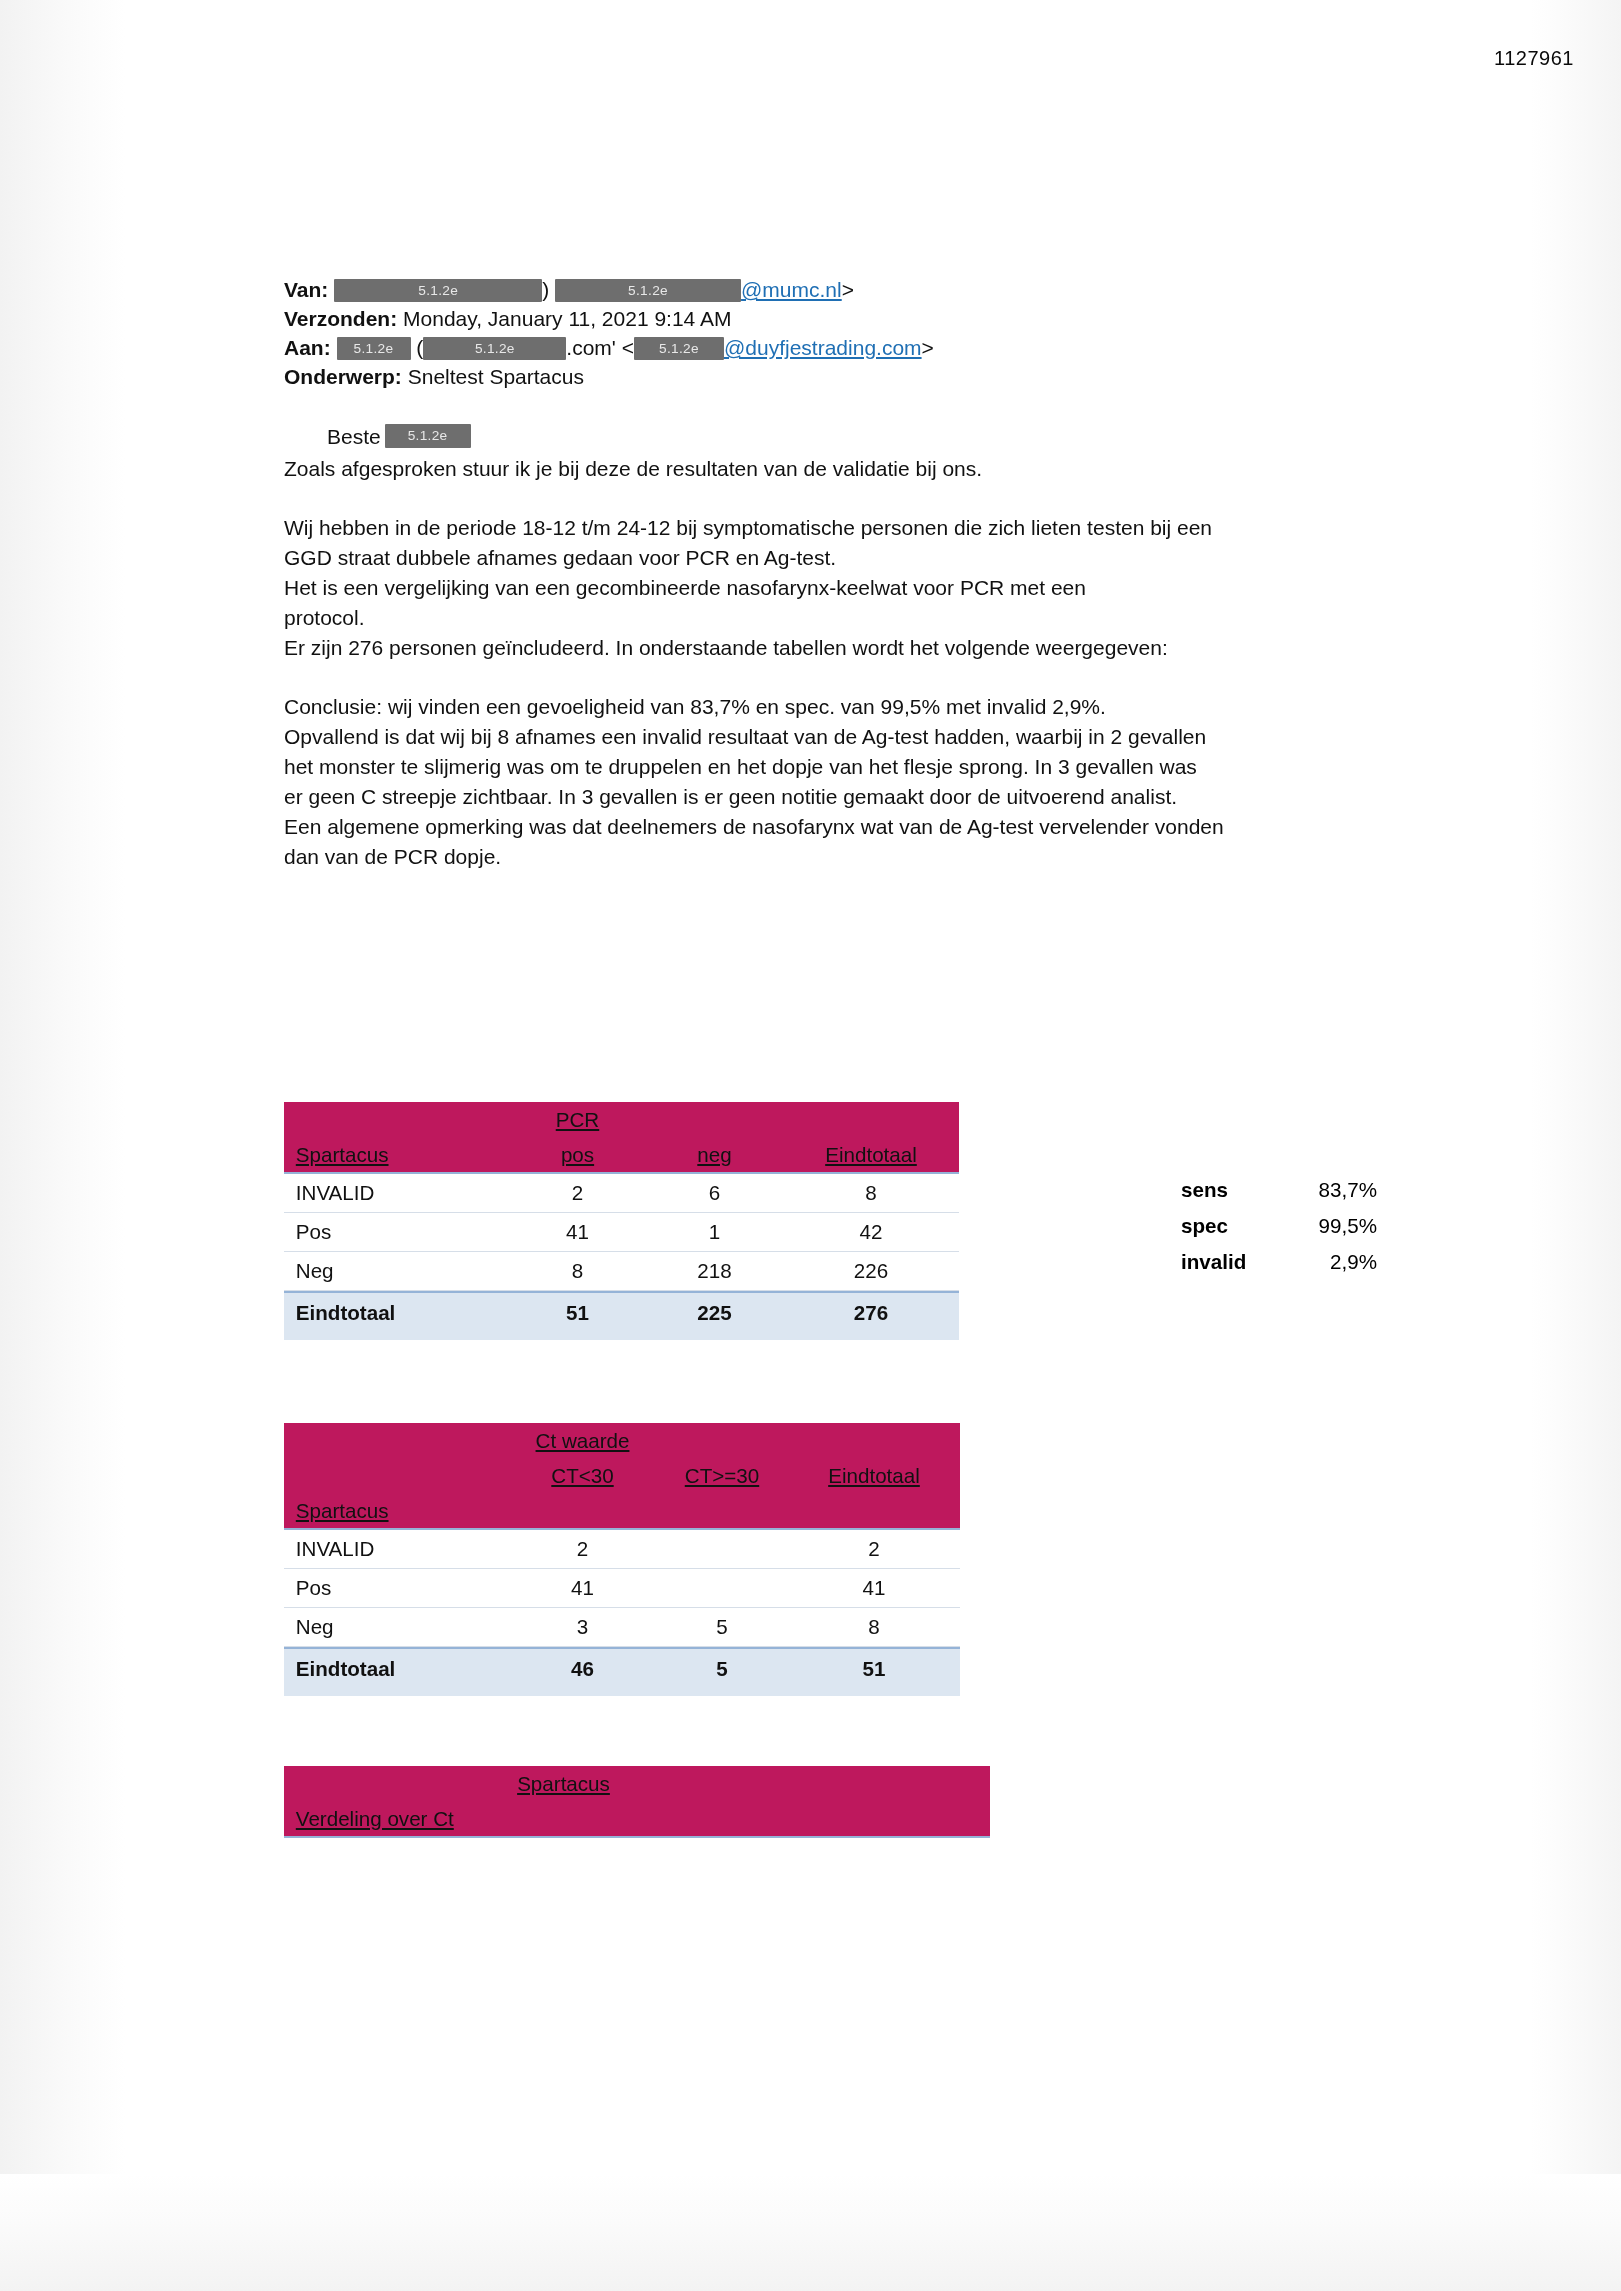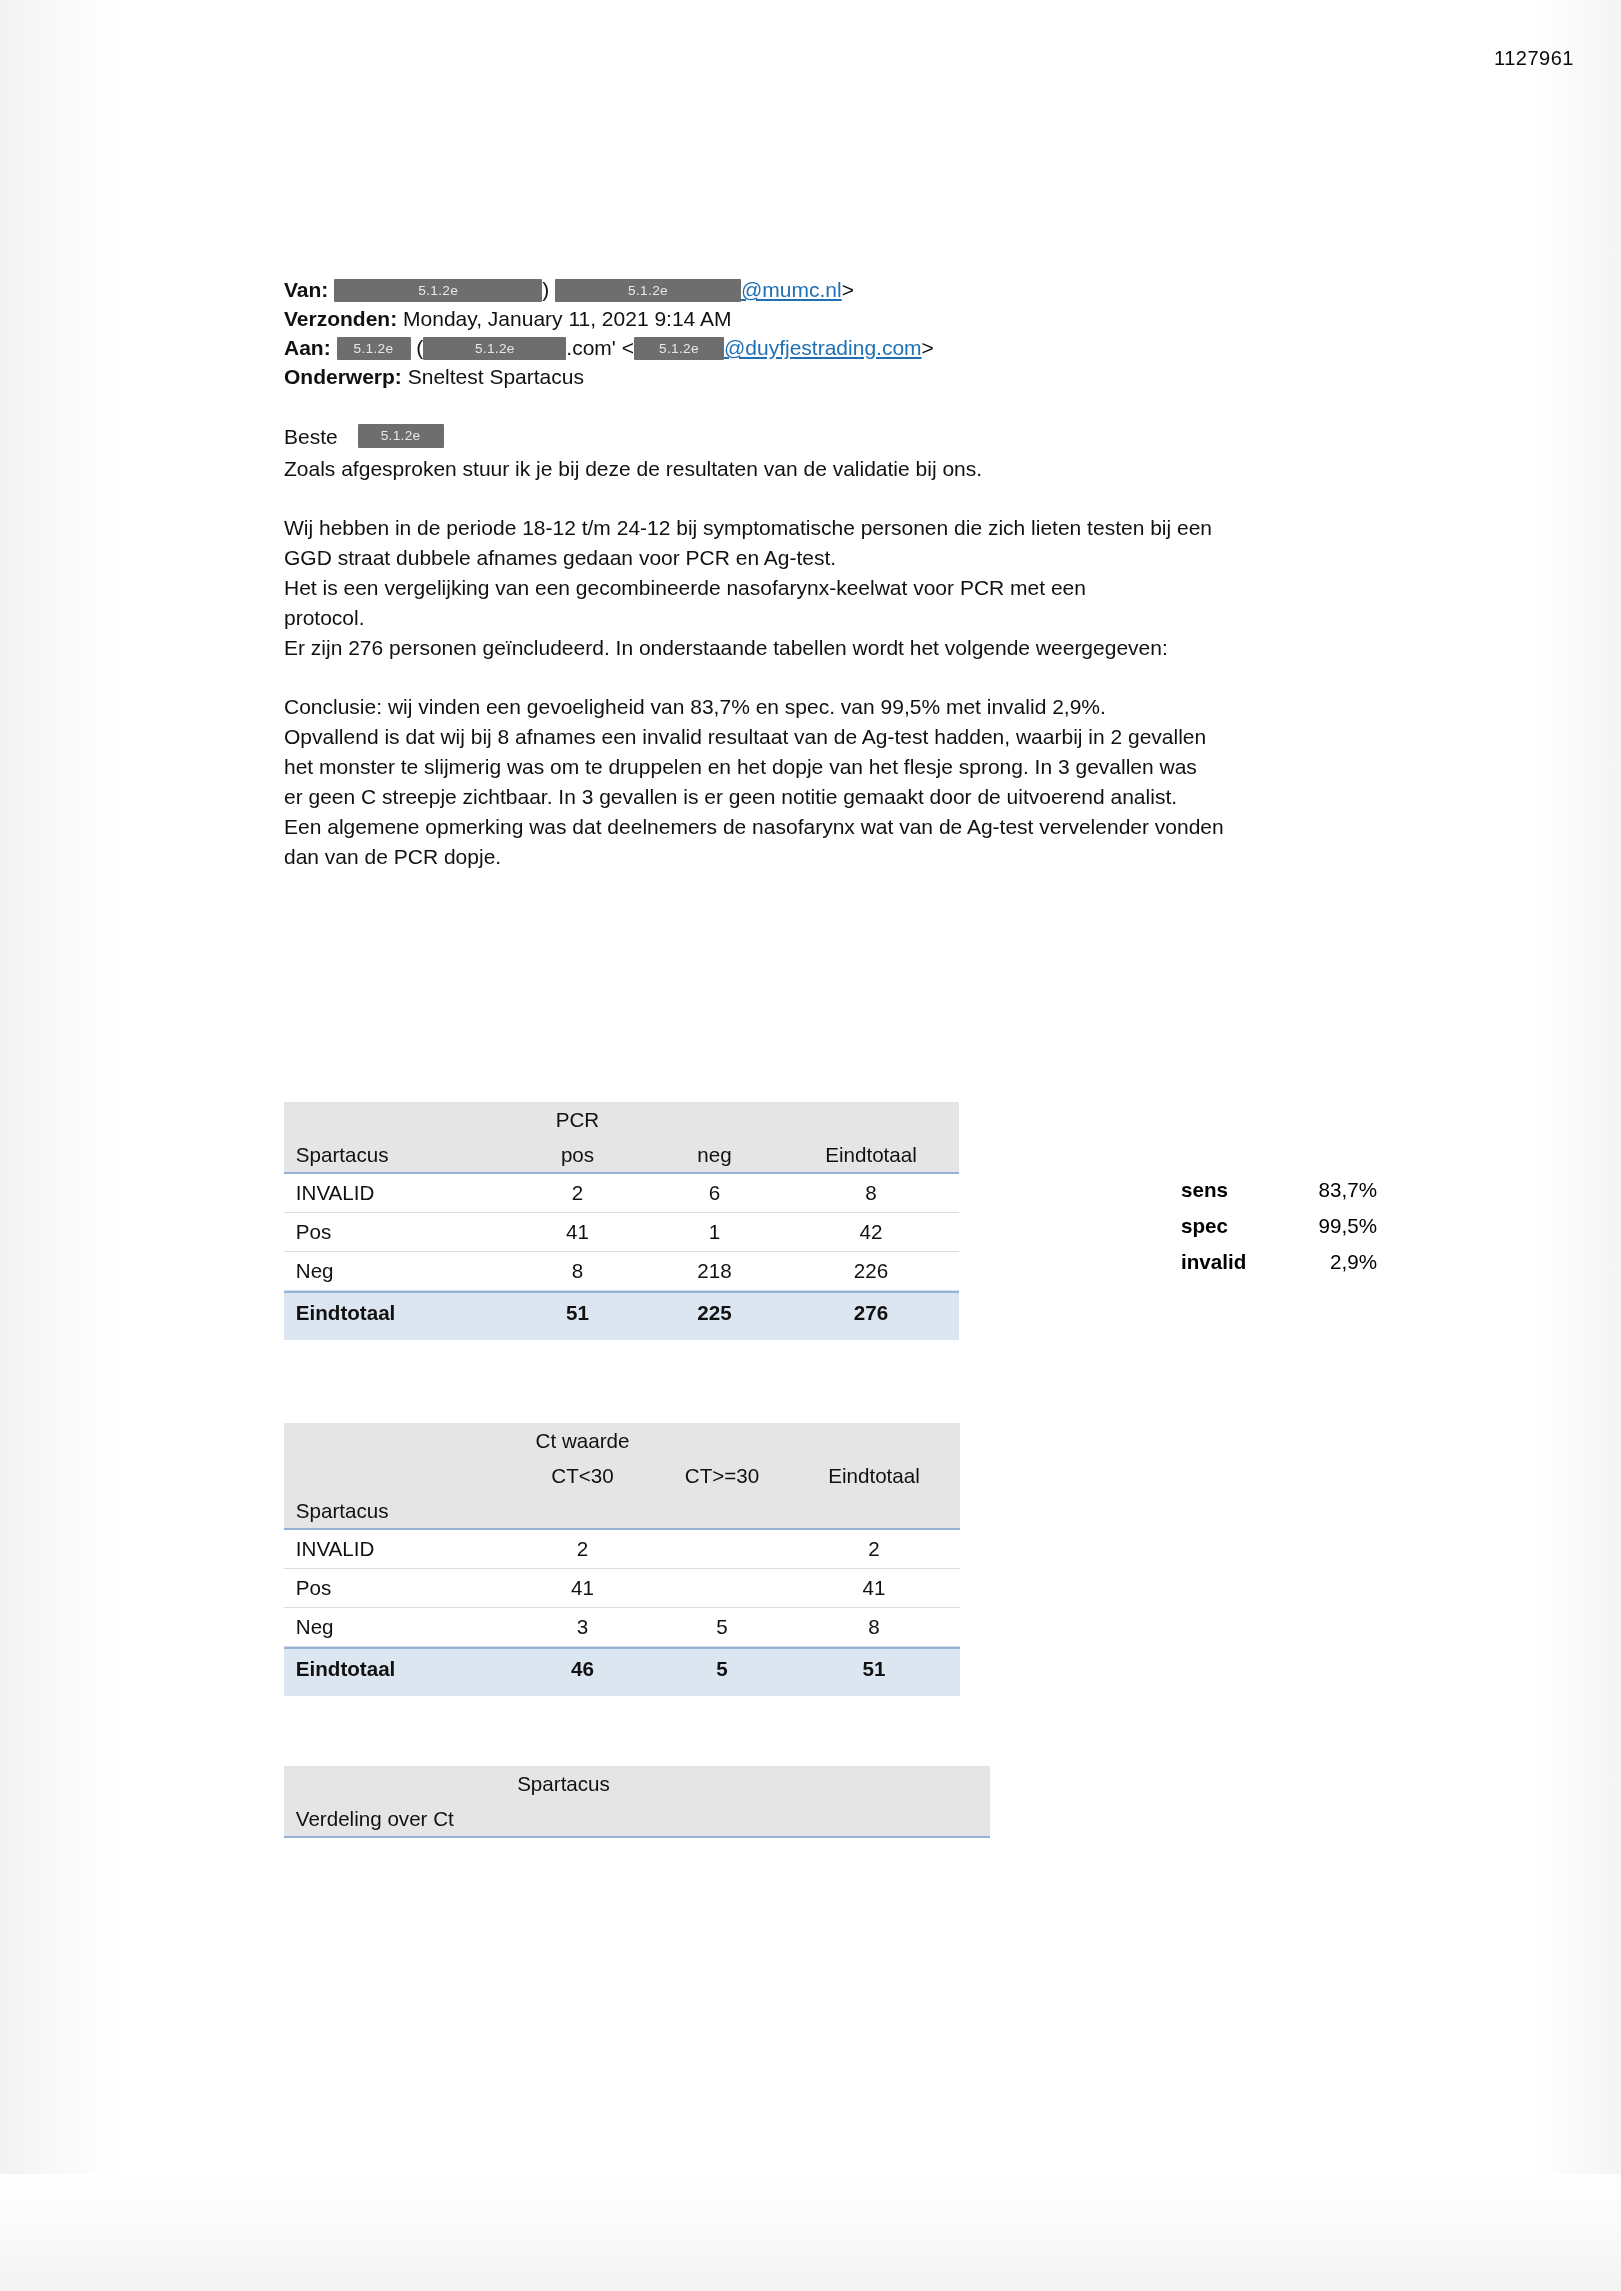--- a/index.html
+++ b/index.html
@@ -107,22 +107,23 @@
     color: #111;
   }
   .body-text p {
     margin: 0;
   }
   .spacer-line { height: 29px; }
 
   .greeting {
     display: flex;
     align-items: center;
-    gap: 16px;
+    gap: 0px;
     margin-bottom: 2px;
+    margin-left: 43px;
   }
   .greeting .redact { margin-left: 3.9px; }
 
   ol.numlist {
     margin: 0;
     padding: 0 0 0 71px;
     list-style-position: outside;
   }
   ol.numlist li {
     padding-left: 13.7px;
@@ -135,22 +136,23 @@
     table-layout: fixed;
     font-size: 20.6px;
     color: #111;
   }
   .pivot td, .pivot th {
     padding: 0;
     font-weight: normal;
     vertical-align: middle;
   }
   .hdr-band td {
-    background: #e5e5e5;
+    background: #be185d;
     height: 35px;
+    text-decoration: underline;
   }
   .hdr-rule td {
     border-bottom: 2.9px solid #95b3d7;
     height: 0;
     padding: 0;
     background: #dce6f1;
   }
   .data-row td {
     height: 38px;
     background: #ffffff;

